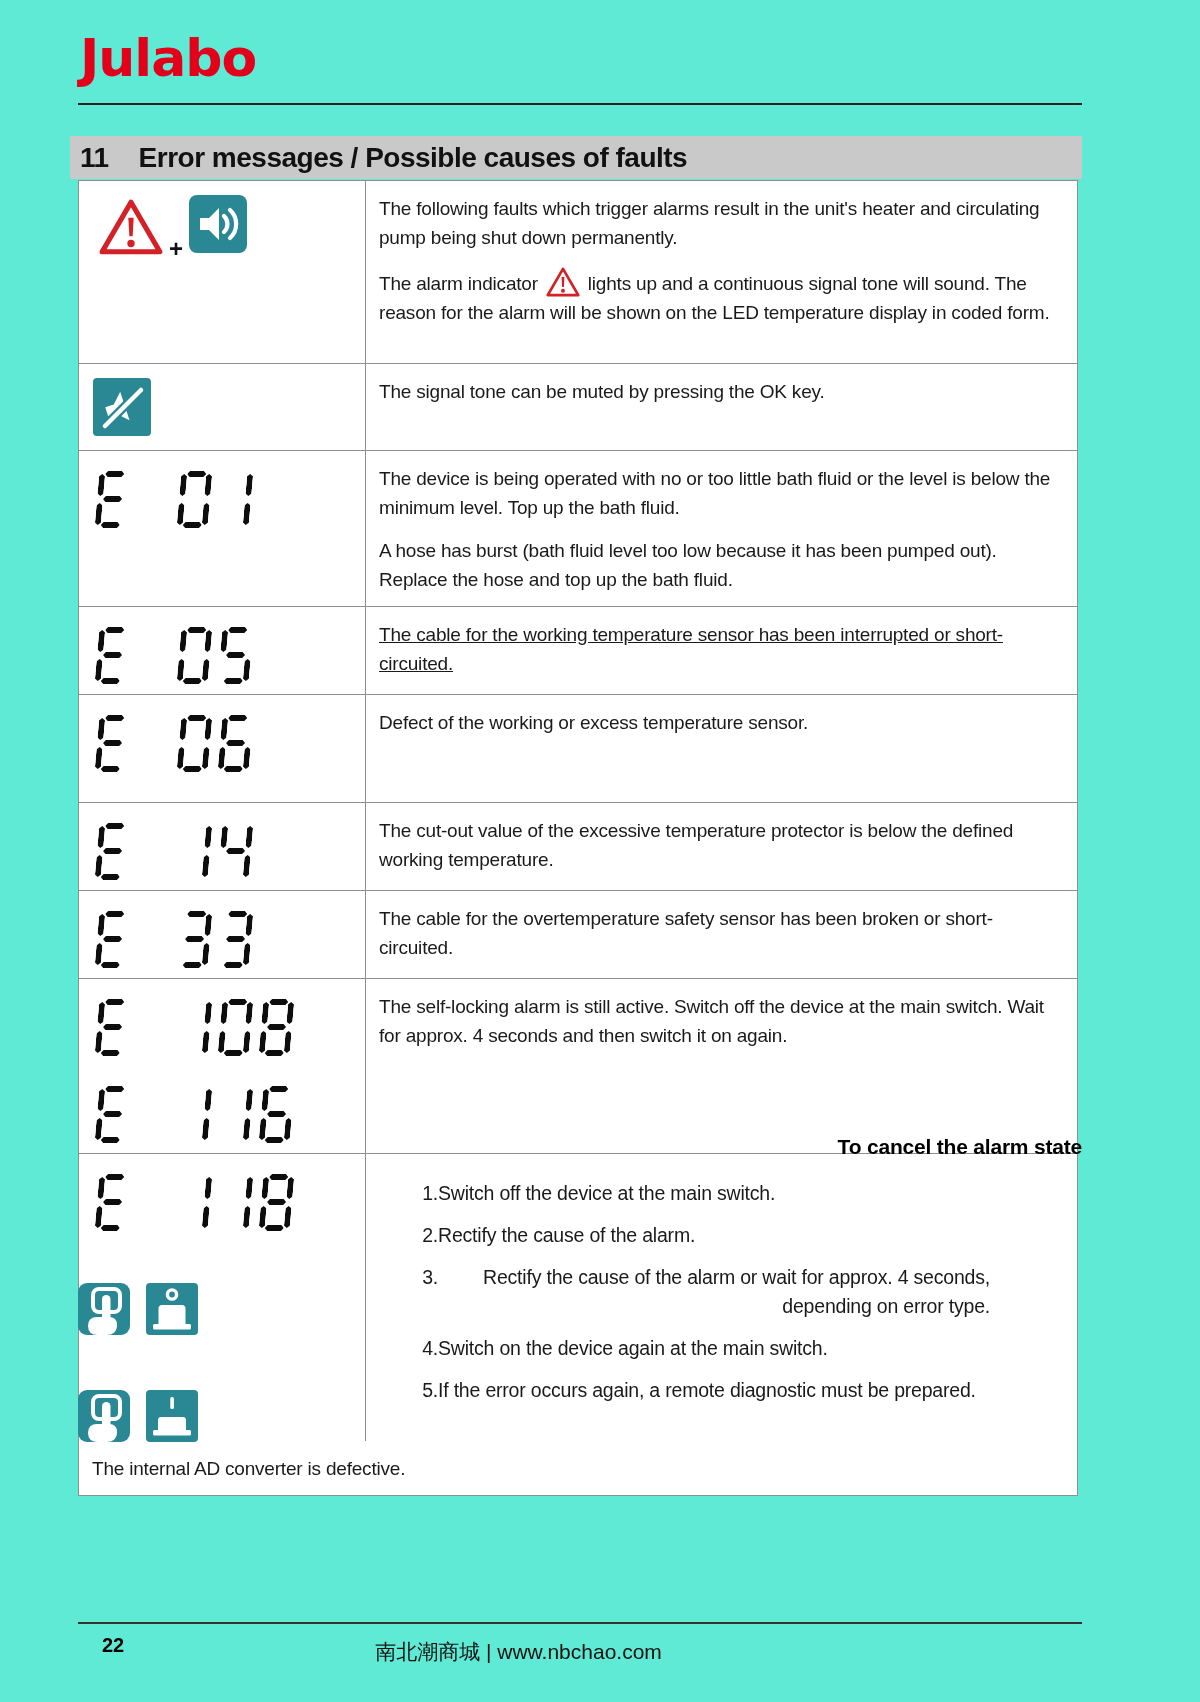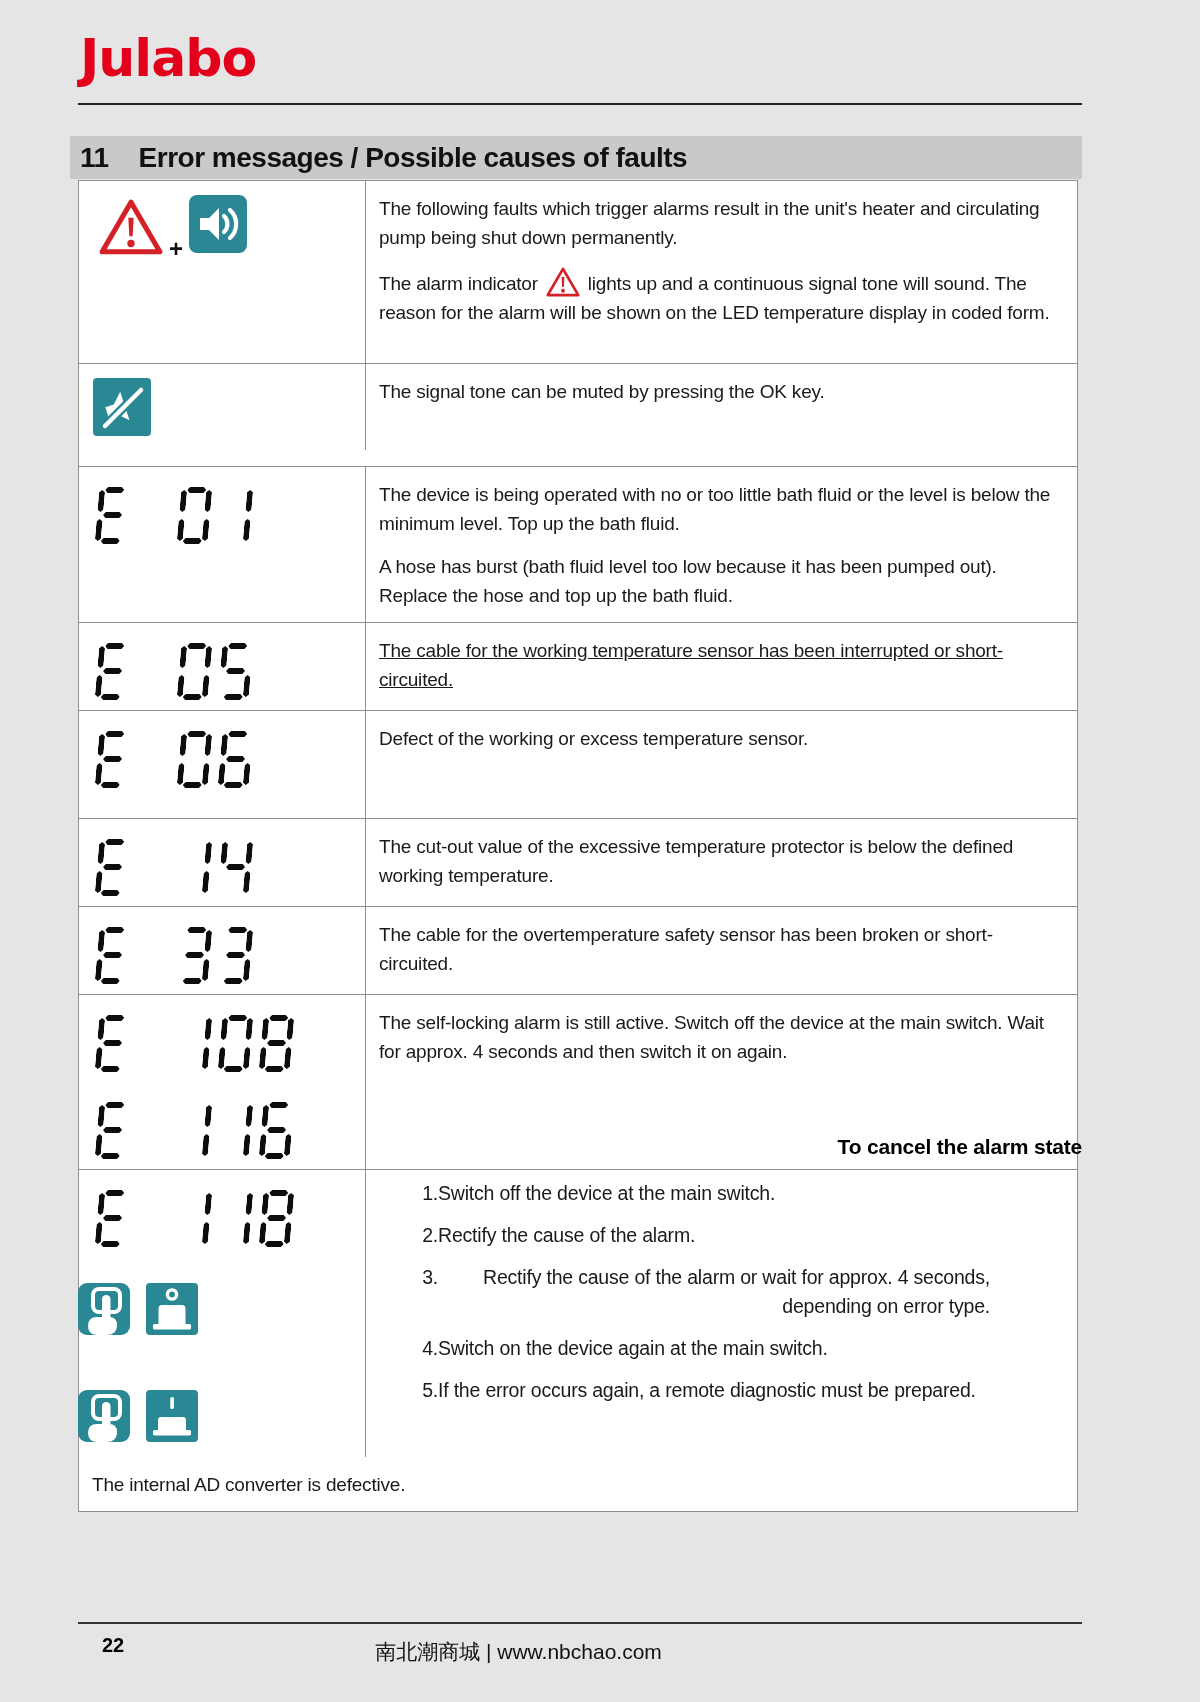--- a/index.html
+++ b/index.html
@@ -6,21 +6,21 @@
     --brand-red:#e2001a;
     --alert-red:#d42027;
     --teal:#2a8794;
     --title-bar-gray:#c9c9c9;
     --border-gray:#8f8f8f;
     --text:#1a1a1a;
   }
   *{box-sizing:border-box;margin:0;padding:0;}
   html,body{background:#ffffff;}
   body{font-family:"Liberation Sans",sans-serif;color:var(--text);}
-  .page{position:relative;width:1200px;height:1702px;background:#e5e5e5;overflow:hidden;}
+  .page{position:relative;width:1200px;height:1702px;background:#5eead4;overflow:hidden;}
 
   
   .logo{position:absolute;left:80px;top:28px;font-family:"DejaVu Sans",sans-serif;
         font-weight:800;font-size:52px;letter-spacing:-1px;color:var(--brand-red);}
   .header-rule{position:absolute;left:78px;top:103px;width:1004px;height:2px;background:#222;}
 
   
   .title-bar{position:absolute;left:70px;top:136px;width:1012px;height:43px;
              background:var(--title-bar-gray);display:flex;align-items:center;
              font-weight:700;font-size:28px;letter-spacing:-0.5px;color:#111;}
@@ -32,21 +32,21 @@
              border:1px solid var(--border-gray);background:#fff;}
   .t-row{display:flex;border-top:1px solid var(--border-gray);}
   .t-row:first-child{border-top:none;}
   .cell-left{width:287px;flex:0 0 287px;border-right:1px solid var(--border-gray);
              padding:14px 10px 10px 14px;}
   .cell-right{flex:1;padding:13px 18px 12px 13px;font-size:19px;line-height:29px;letter-spacing:-0.2px;}
   .cell-right p{margin-bottom:0;}
   .cell-right p + p{margin-top:14px;}
 
   
-  .row-1{min-height:182px;} .row-2{min-height:71px;} .row-3{min-height:135px;margin-top:16px;}
+  .row-1{min-height:182px;} .row-2{min-height:71px;} .row-3{min-height:135px;}
   .row-4{min-height:72px;text-decoration:underline;}  .row-5{min-height:108px;} .row-6{min-height:72px;}
   .row-7{min-height:72px;}  .row-8{min-height:131px;} .row-9{min-height:72px;flex-direction:column;}
 
   
   .alarm-cluster{position:relative;height:70px;}
   .alarm-cluster .tri{position:absolute;left:4px;top:2px;}
   .alarm-cluster .plus{position:absolute;left:76px;top:40px;font-size:24px;font-weight:700;color:#111;}
   .alarm-cluster .spk{position:absolute;left:96px;top:0;}
 
   .inline-warning{vertical-align:-8px;margin:0 7px;}

